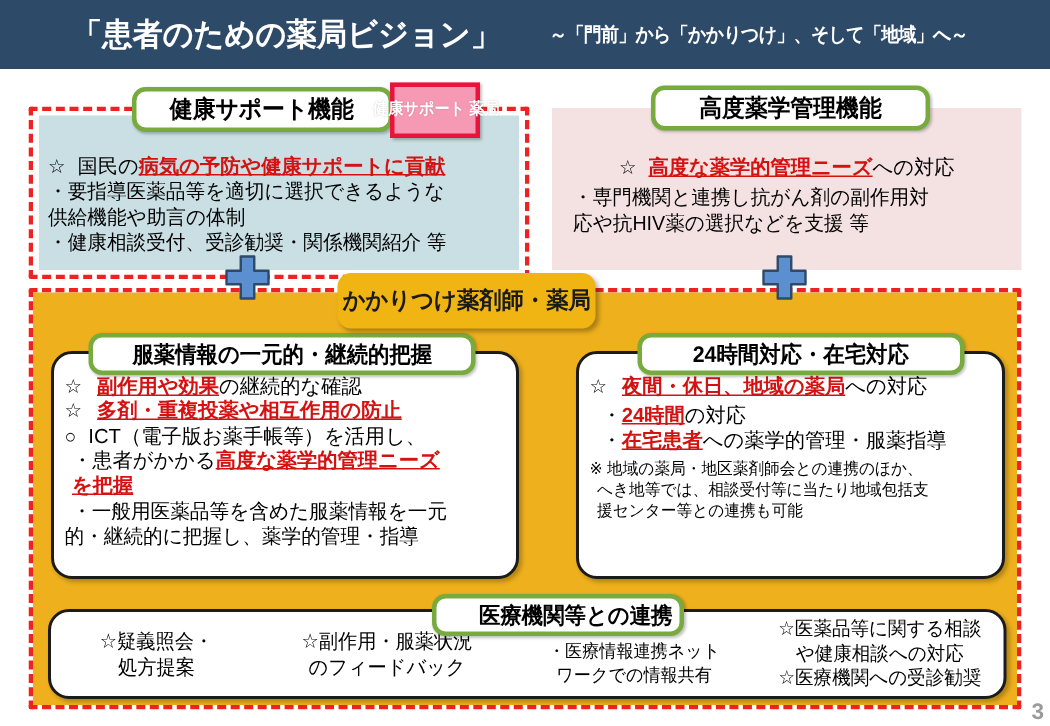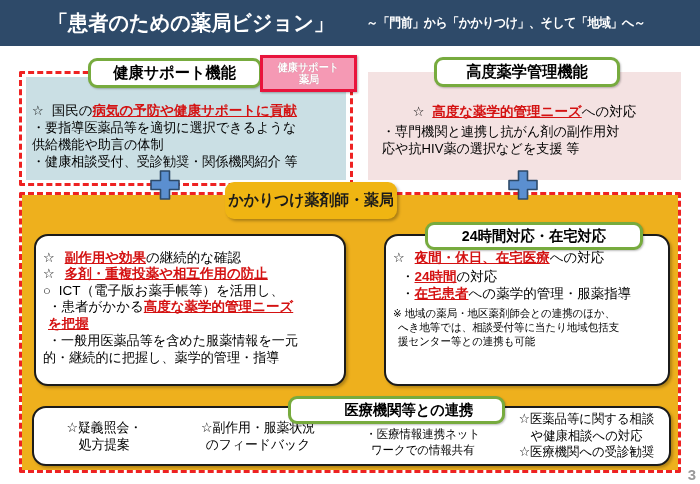--- a/index.html
+++ b/index.html
@@ -62,30 +62,30 @@
     box-shadow:1px 1px 2px rgba(0,0,0,.25);
   }
   .pill span{
     font-size:16px;font-weight:bold;color:#000;
     transform:scaleX(0.95);white-space:nowrap;
   }
   #pill-health{left:88px;top:58px;width:174px;height:30px;}
   #pill-advanced{left:434px;top:57px;width:186px;height:30px;}
   #pill-unified{left:59px;top:222px;width:258px;height:28px;}
   #pill-24h{left:425px;top:222px;width:218px;height:28px;}
-  #pill-coop{left:288px;top:396px;width:217px;height:28px;padding-left:24px;}
+  #pill-coop{left:288px;top:396px;width:168px;height:28px;padding-left:24px;}
   #pill-unified span,#pill-24h span,#pill-coop span{font-size:15px;}
 
   
   #badge-support{
-    position:absolute;left:260px;top:55px;width:97px;height:37px;
+    position:absolute;left:260px;top:55px;width:60px;height:37px;
     background:#f599b4;
     border:3px solid #e8143c;
     box-sizing:border-box;
-    display:flex;flex-direction:column;align-items:center;justify-content:center;
+    display:flex;align-items:center;justify-content:center;
     line-height:1.05;
     box-shadow:1px 1px 2px rgba(0,0,0,.3);
   }
   #badge-support span{
     font-size:11px;font-weight:bold;color:#ffffff;
     text-shadow:0 0 1px rgba(0,0,0,.25);
     transform:scaleX(0.92);white-space:nowrap;
   }
 
   
@@ -220,21 +220,21 @@
       </div>
       <span class="ln sq" style="margin-left:5px;">・一般用医薬品等を含めた服薬情報を一元</span>
       <span class="ln sq">的・継続的に把握し、薬学的管理・指導</span>
     </div>
   </div>
 
   <div class="wbox" id="box-24h">
     <div class="wbox-body">
       <div class="row">
         <span class="star">☆</span>
-        <span class="hl" style="margin-left:8px;">夜間・休日、在宅医療</span>
+        <span class="hl" style="margin-left:8px;">夜間・休日、地域の薬局</span>
           <span>への対応</span>
       </div>
       <div class="row" style="margin-left:8px;margin-top:3px;">
         <span>・</span>
           <span class="hl">24時間</span>
           <span>の対応</span>
       </div>
       <div class="row" style="margin-left:8px;">
         <span>・</span>
           <span class="hl">在宅患者</span>
@@ -268,20 +268,23 @@
         <span class="ln">☆医療機関への受診勧奨</span>
       </div>
     </div>
   </div>
 
   <div class="pill" id="pill-health">
     <span>健康サポート機能</span>
   </div>
   <div class="pill" id="pill-advanced">
     <span>高度薬学管理機能</span>
+  </div>
+  <div class="pill" id="pill-unified">
+    <span>服薬情報の一元的・継続的把握</span>
   </div>
   <div class="pill" id="pill-24h">
     <span>24時間対応・在宅対応</span>
   </div>
   <div class="pill" id="pill-coop">
     <span>医療機関等との連携</span>
   </div>
 
   <div id="badge-support">
     <span>健康サポート</span>

